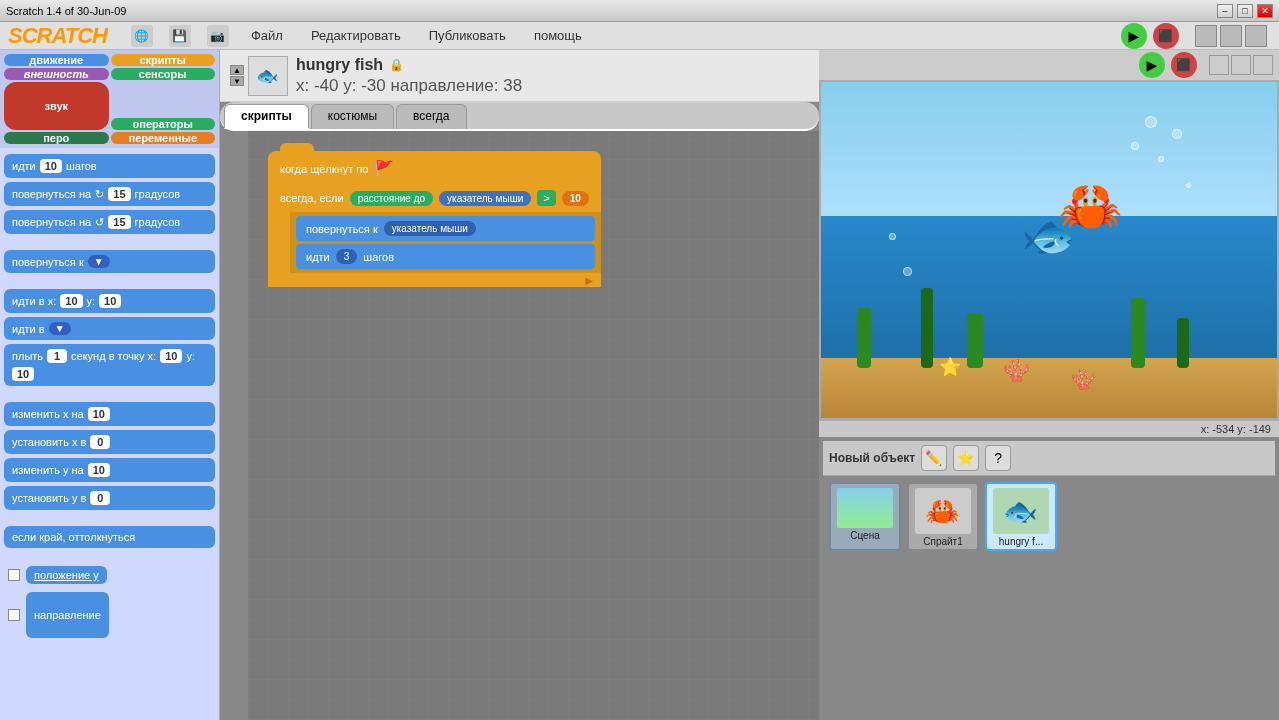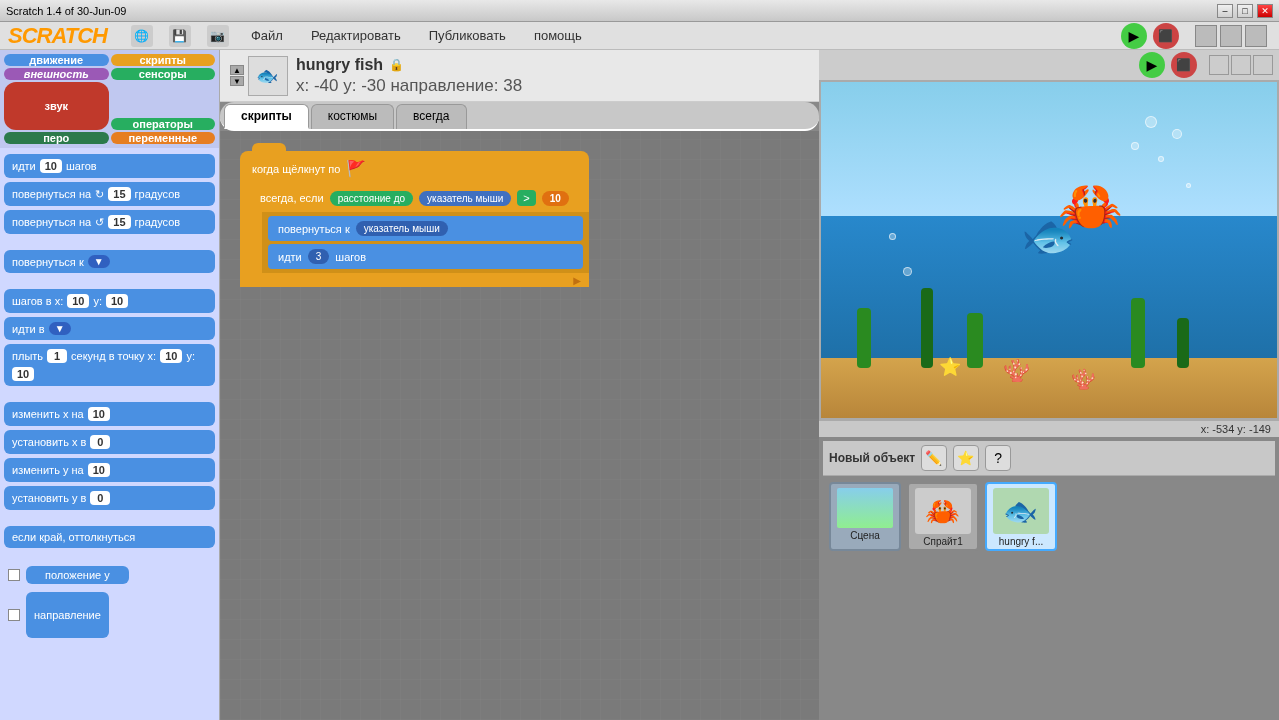--- a/index.html
+++ b/index.html
@@ -171,20 +171,21 @@
     }
 
     #scripts-area {
       flex: 1;
       background: #7a7a7a;
       background-image: repeating-linear-gradient(0deg, rgba(255,255,255,0.05) 0px, transparent 1px, transparent 20px),
                         repeating-linear-gradient(90deg, rgba(255,255,255,0.05) 0px, transparent 1px, transparent 20px);
       padding: 16px;
       position: relative;
       overflow: auto;
+      margin-left: 28px;
     }
 
     
     .script-stack {
       position: absolute;
       top: 20px;
       left: 20px;
       display: flex;
       flex-direction: column;
       gap: 0;
@@ -421,21 +422,21 @@
         <span class="block-num">15</span>
         <span>градусов</span>
       </div>
       <div class="blocks-divider"></div>
       <div class="block block-motion">
         <span>повернуться к</span>
         <span class="block-dropdown">▼</span>
       </div>
       <div class="blocks-divider"></div>
       <div class="block block-motion">
-        <span>шагов в x:</span>
+        <span>идти в x:</span>
         <span class="block-num">10</span>
         <span>y:</span>
         <span class="block-num">10</span>
       </div>
       <div class="block block-motion">
         <span>идти в</span>
         <span class="block-dropdown">▼</span>
       </div>
       <div class="block block-motion">
         <span>плыть</span>
@@ -462,21 +463,21 @@
         <span>установить y в</span>
         <span class="block-num">0</span>
       </div>
       <div class="blocks-divider"></div>
       <div class="block block-motion">
         <span>если край, оттолкнуться</span>
       </div>
       <div class="blocks-divider"></div>
       <div style="display:flex; align-items:center; gap:6px; padding: 2px 4px;">
         <span class="block-checkbox"></span>
-        <span class="block block-motion" style="padding:3px 19px;">положение y</span>
+        <span class="block block-motion" style="padding:3px 8px;text-decoration:underline;">положение y</span>
       </div>
       <div style="display:flex; align-items:center; gap:6px; padding: 2px 4px;">
         <span class="block-checkbox"></span>
         <span class="block block-motion" style="padding:17px 8px;">направление</span>
       </div>
     </div>
   </div>
 
   <div id="scripts-panel">
     <div id="sprite-header">
@@ -505,21 +506,21 @@
       <div class="script-stack">
 
         <div style="background:#e8a020; border-radius:8px 8px 0 0; padding: 8px 12px 6px; display:flex; align-items:center; gap:6px; position:relative; min-height:32px;">
           <div style="position:absolute; top:-8px; left:12px; width:34px; height:10px; background:#e8a020; border-radius:6px 6px 0 0;"></div>
           <span style="color:white; font-size:11px;">когда щёлкнут по</span>
           <span style="font-size:16px;">🚩</span>
         </div>
 
         <div style="background:#e8a020; border-radius:0; padding: 0;">
 
-          <div style="background:#e8a020; padding:6px 20px; display:flex; align-items:center; gap:6px; min-height:28px;">
+          <div style="background:#e8a020; padding:6px 12px; display:flex; align-items:center; gap:6px; min-height:28px;">
             <span style="color:white; font-size:11px;">всегда, если</span>
             <span class="s-field" style="background:#27ae60; color:white; font-size:10px; padding:2px 8px; border-radius:10px;">расстояние до</span>
             <span class="s-field" style="background:#4070c0; color:white; font-size:10px; padding:2px 8px; border-radius:10px;">указатель мыши</span>
             <span style="color:white; font-size:11px; background:#27ae60; padding:2px 6px; border-radius:4px;">&gt;</span>
             <span style="background:#e07010; color:white; border-radius:10px; padding:2px 8px; font-size:10px; font-weight:bold;">10</span>
           </div>
 
           <div style="margin-left:22px; background:#d09018; padding:4px 6px; border-left: 0px; display:flex; flex-direction:column; gap:3px;">
             <div style="background:#4a90e2; border-radius:4px; padding:5px 10px; display:flex; align-items:center; gap:6px;">
               <span style="color:white; font-size:11px;">повернуться к</span>

